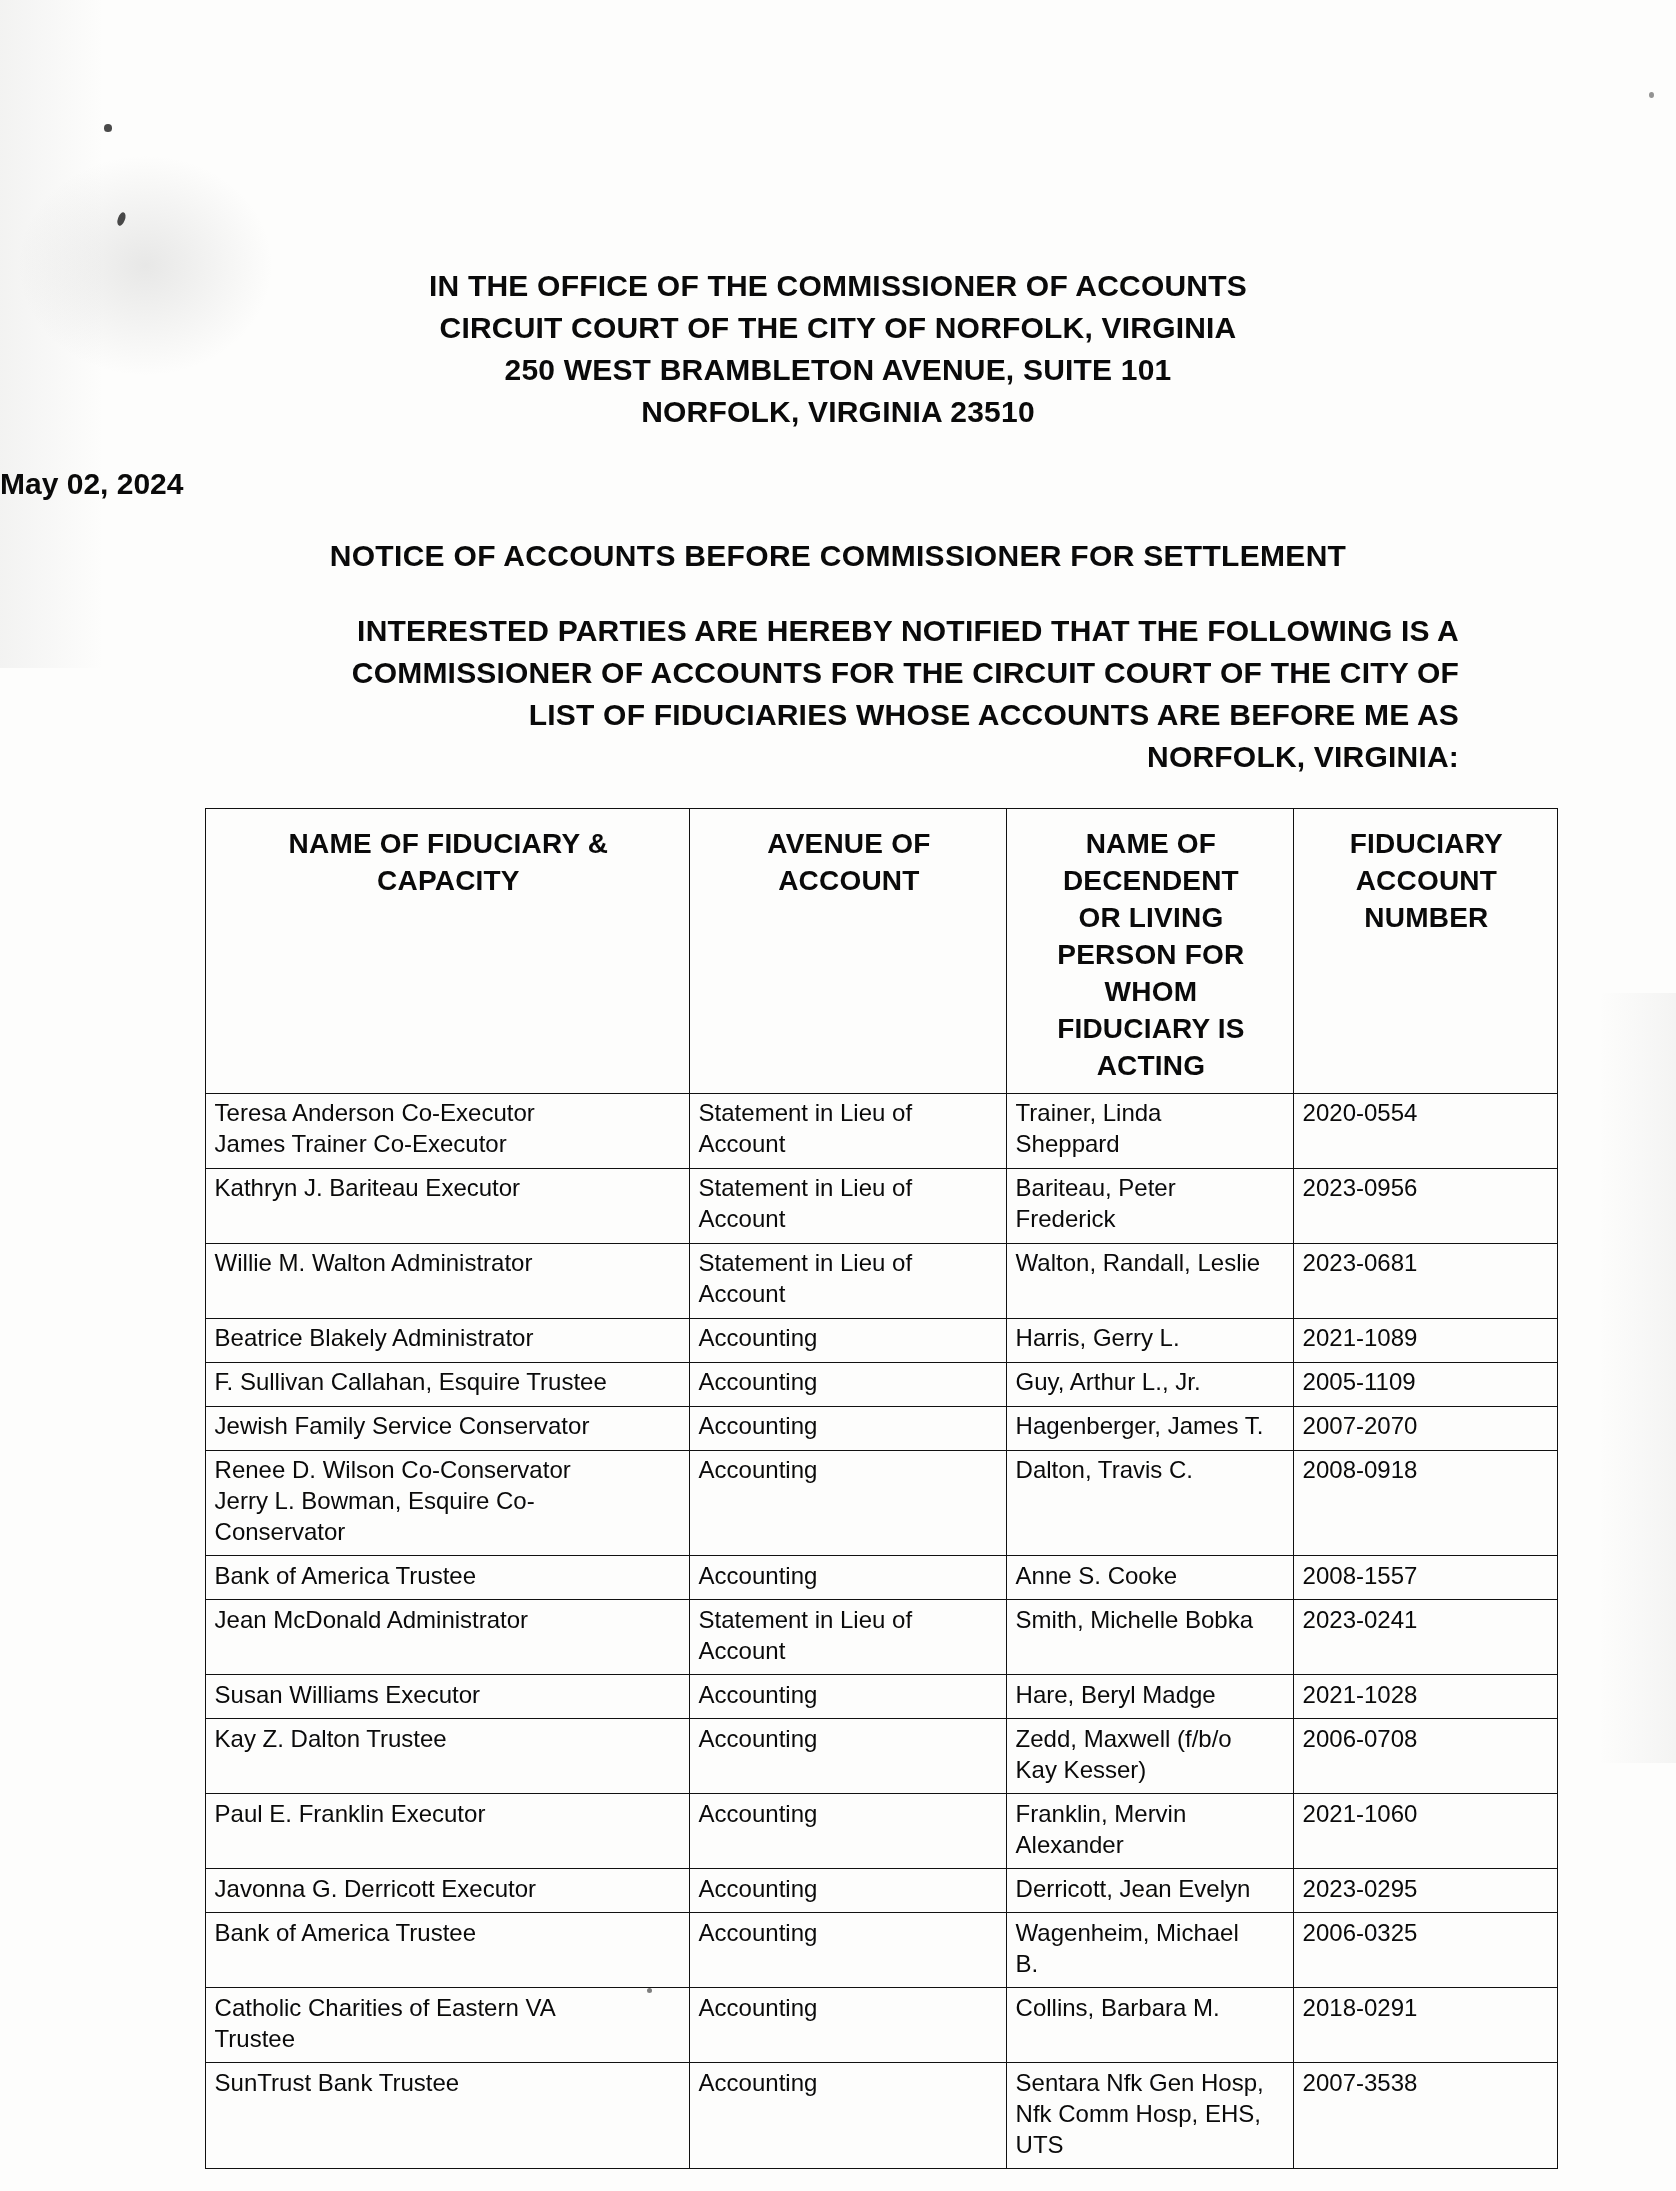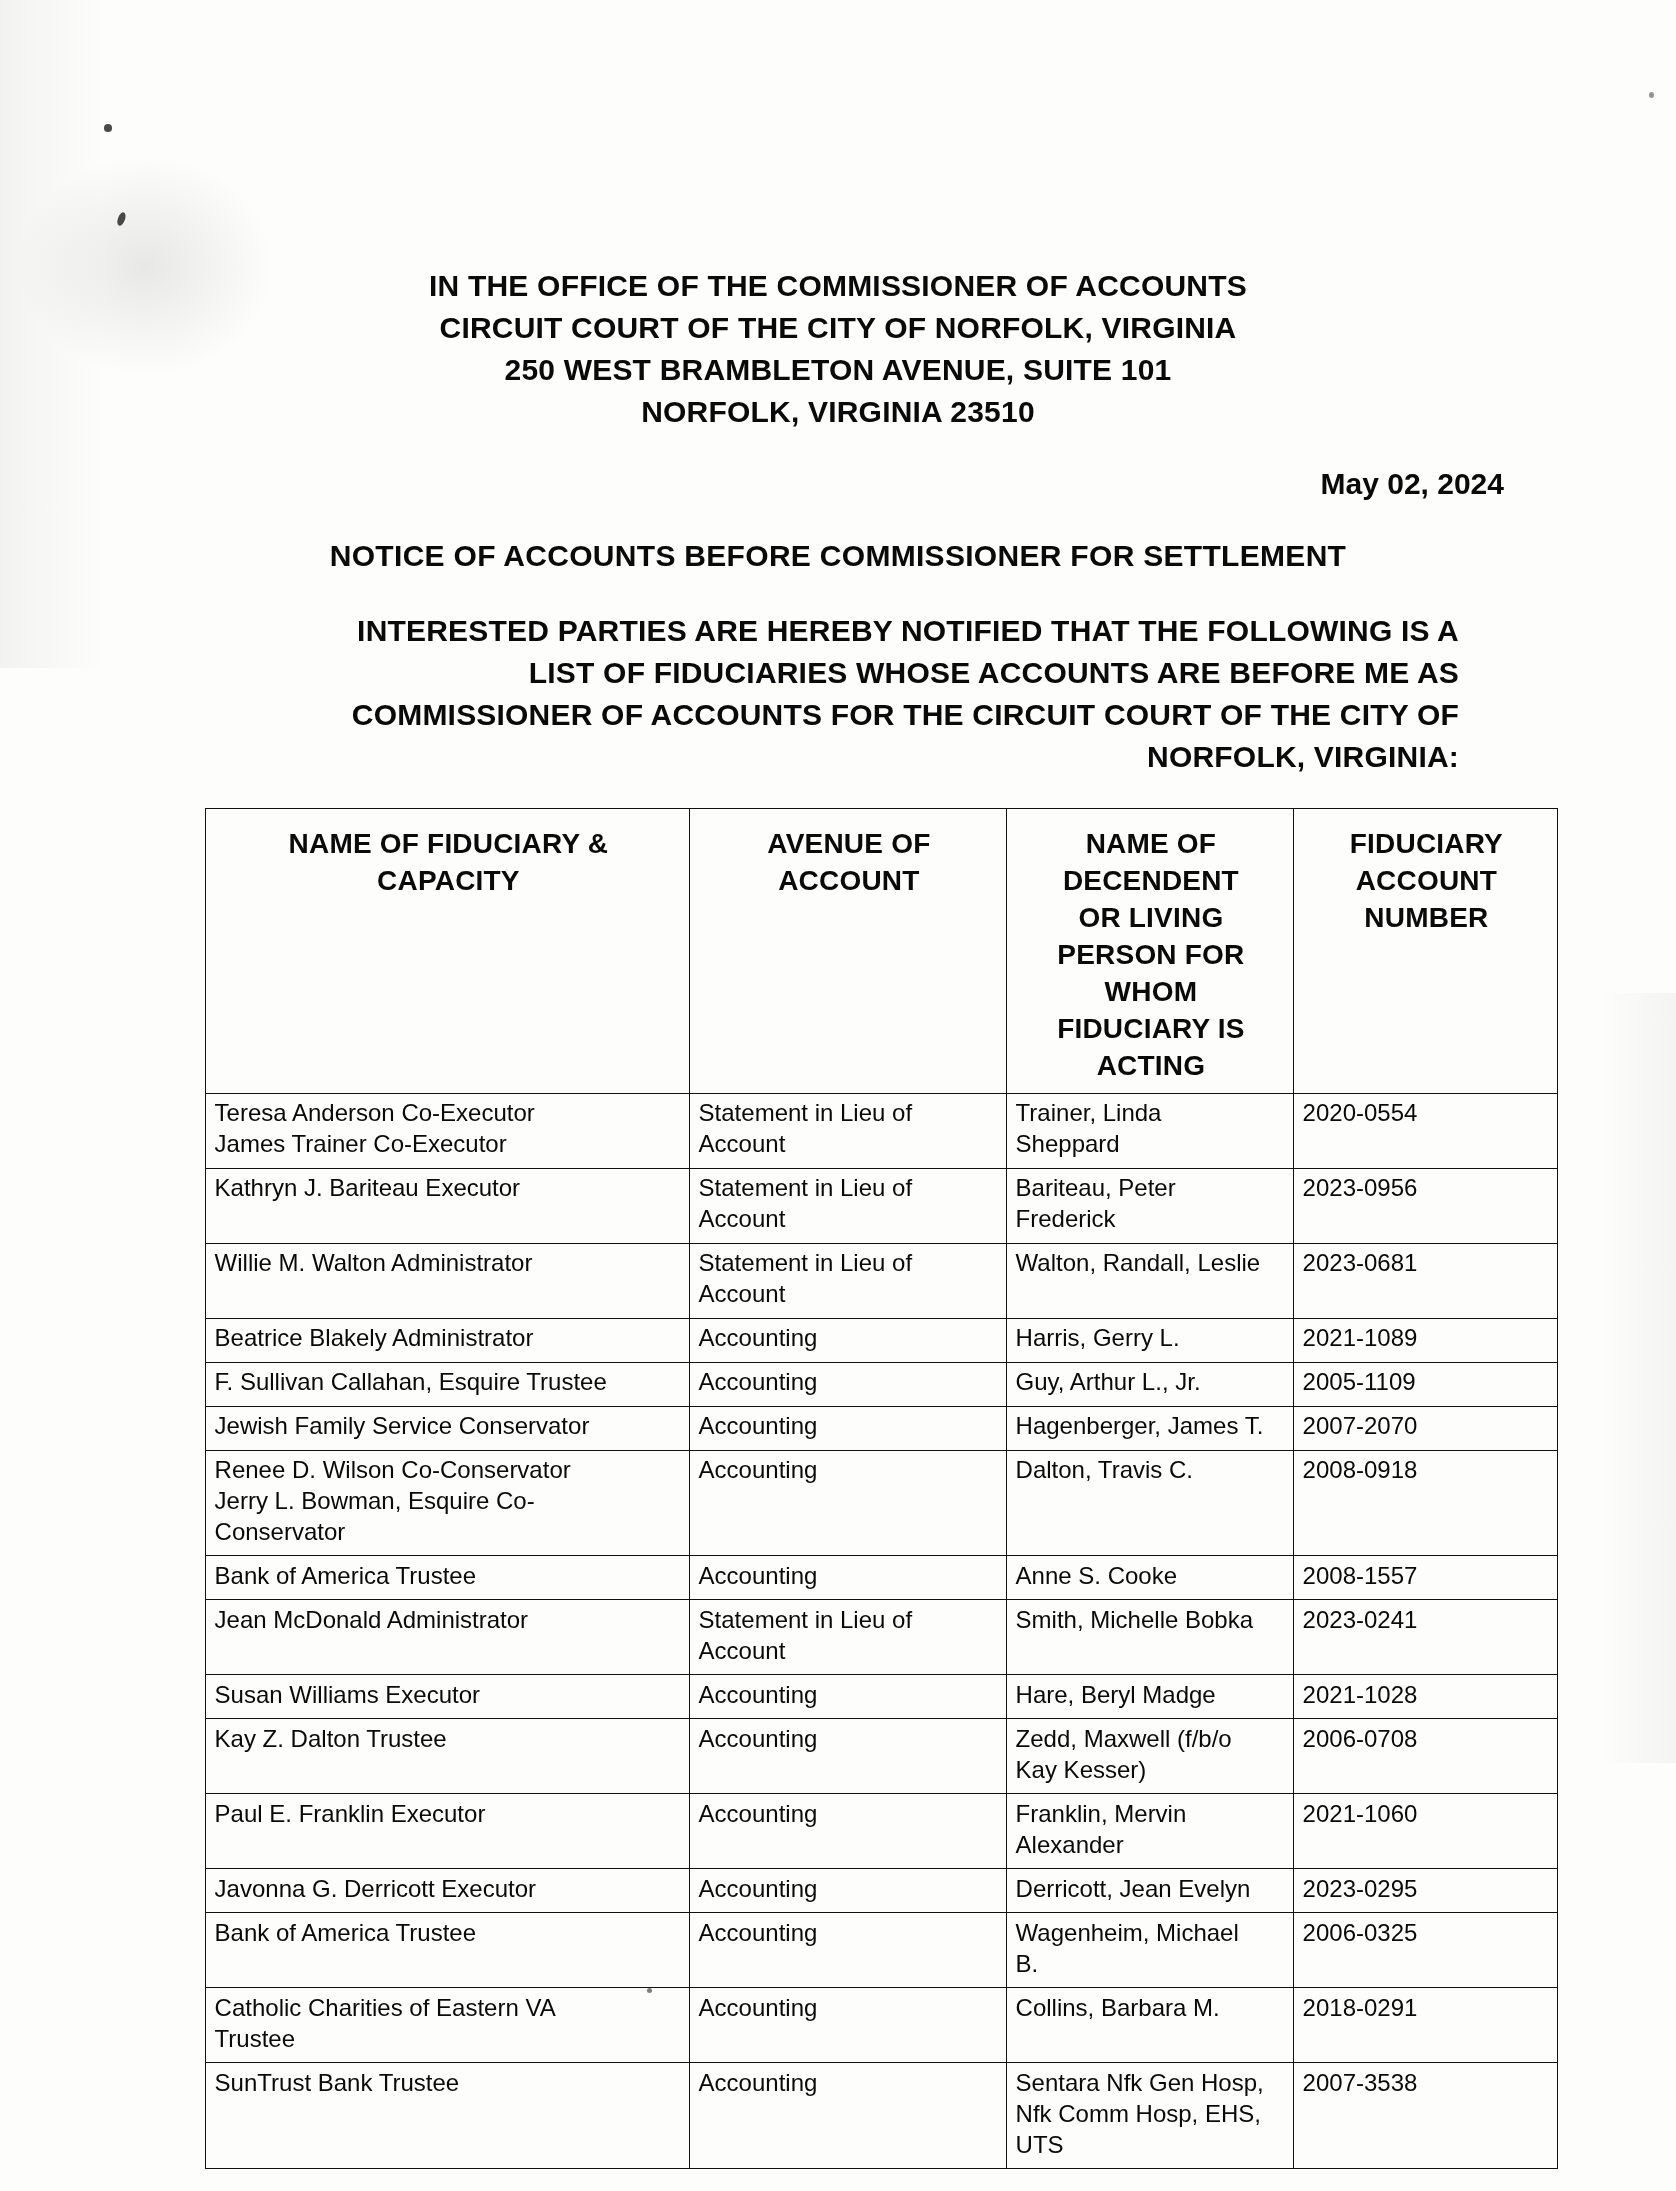--- a/index.html
+++ b/index.html
@@ -54,21 +54,21 @@
     font-weight: bold;
     font-size: 30px;
     line-height: 42px;
     letter-spacing: 0.2px;
   }
   .date-line {
     position: absolute;
     left: 0;
     top: 467px;
     width: 1504px;
-    text-align: right;
+    text-align: left;
     font-weight: bold;
     font-size: 30px;
   }
   .notice-line {
     position: absolute;
     left: 0;
     top: 539px;
     width: 1676px;
     text-align: center;
     font-weight: bold;
@@ -141,22 +141,22 @@
     <div class="header-line">250 WEST BRAMBLETON AVENUE, SUITE 101</div>
     <div class="header-line">NORFOLK, VIRGINIA  23510</div>
   </div>
 
   <div class="date-line">May 02, 2024</div>
 
   <div class="notice-line">NOTICE OF ACCOUNTS BEFORE COMMISSIONER FOR SETTLEMENT</div>
 
   <div class="intro-block">
     <div class="intro-line">INTERESTED PARTIES ARE HEREBY NOTIFIED THAT THE FOLLOWING IS A</div>
+    <div class="intro-line">COMMISSIONER OF ACCOUNTS FOR THE CIRCUIT COURT OF THE CITY OF</div>
     <div class="intro-line">LIST OF FIDUCIARIES WHOSE ACCOUNTS ARE BEFORE ME AS</div>
-    <div class="intro-line">COMMISSIONER OF ACCOUNTS FOR THE CIRCUIT COURT OF THE CITY OF</div>
     <div class="intro-line">NORFOLK, VIRGINIA:</div>
   </div>
 
   <table class="acct-table">
     <colgroup>
       <col class="col-a">
         <col class="col-b">
         <col class="col-c">
         <col class="col-d">
     </colgroup>

